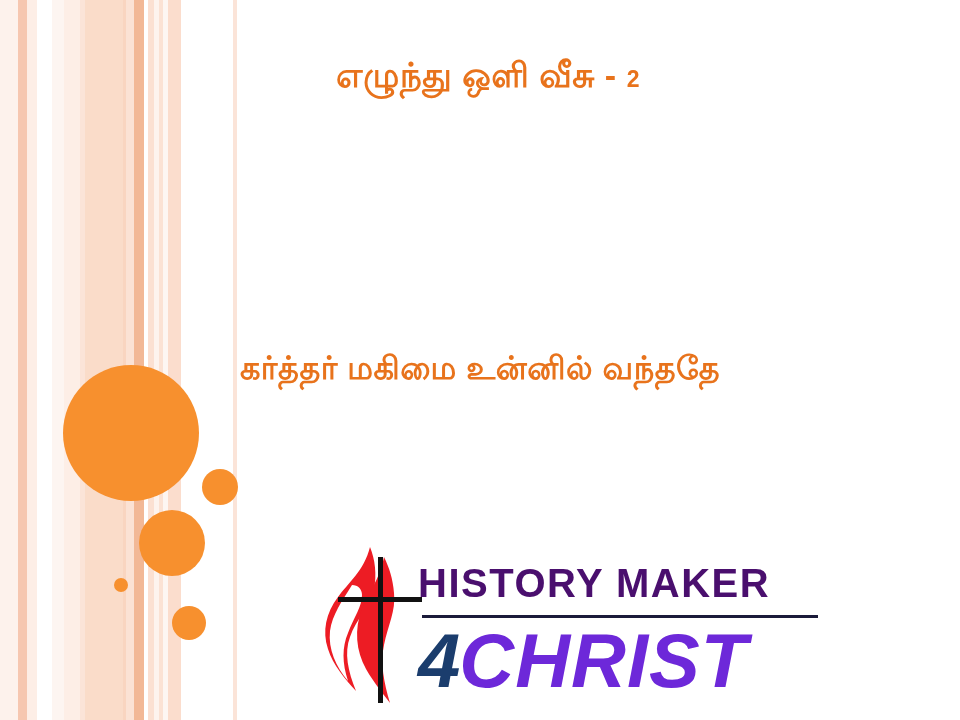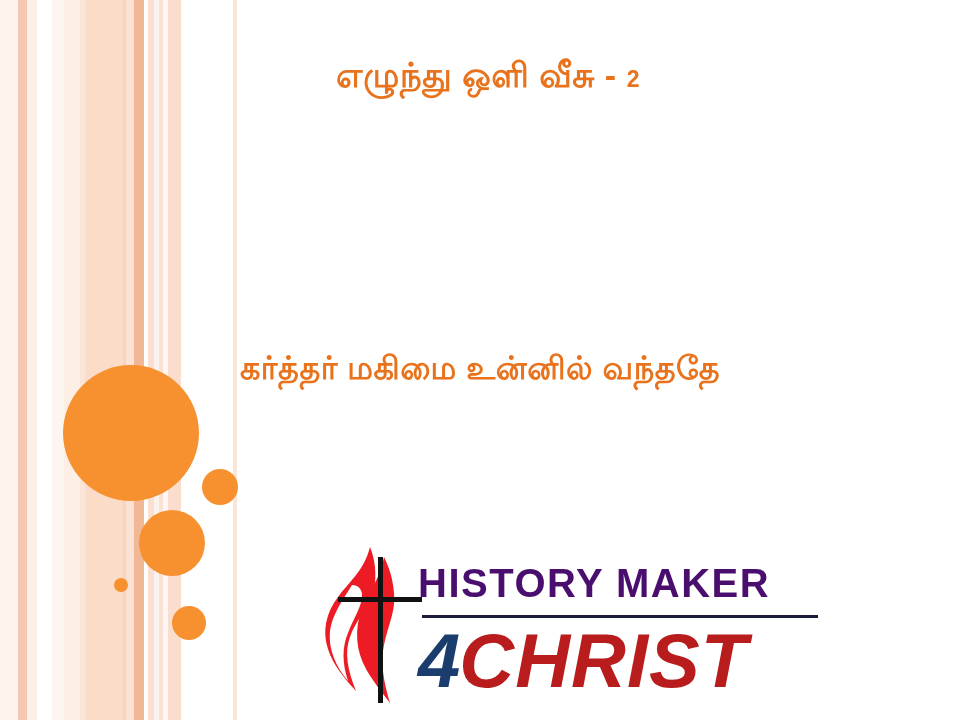--- a/index.html
+++ b/index.html
@@ -138,21 +138,21 @@
     width: 408px;
     white-space: nowrap;
     line-height: 1;
     font-family: "Liberation Sans", sans-serif;
     font-style: italic;
     font-weight: bold;
     font-size: 76px;
     letter-spacing: -1px;
   }
   .wm-four { color: #1b3d6d; }
-  .wm-christ { color: #b91c1c; letter-spacing: 1px; }
+  .wm-christ { color: #6d28d9; letter-spacing: 1px; }
 </style>
 </head>
 <body>
 
 <div id="slide">
 
   <div id="stripe-band">
     <div class="stripe" style="left:0px;   width:18px; background:#fdf2ec;"></div>
     <div class="stripe" style="left:18px;  width:9px;  background:#f6c7b0;"></div>
     <div class="stripe" style="left:27px;  width:10px; background:#fdeee6;"></div>

